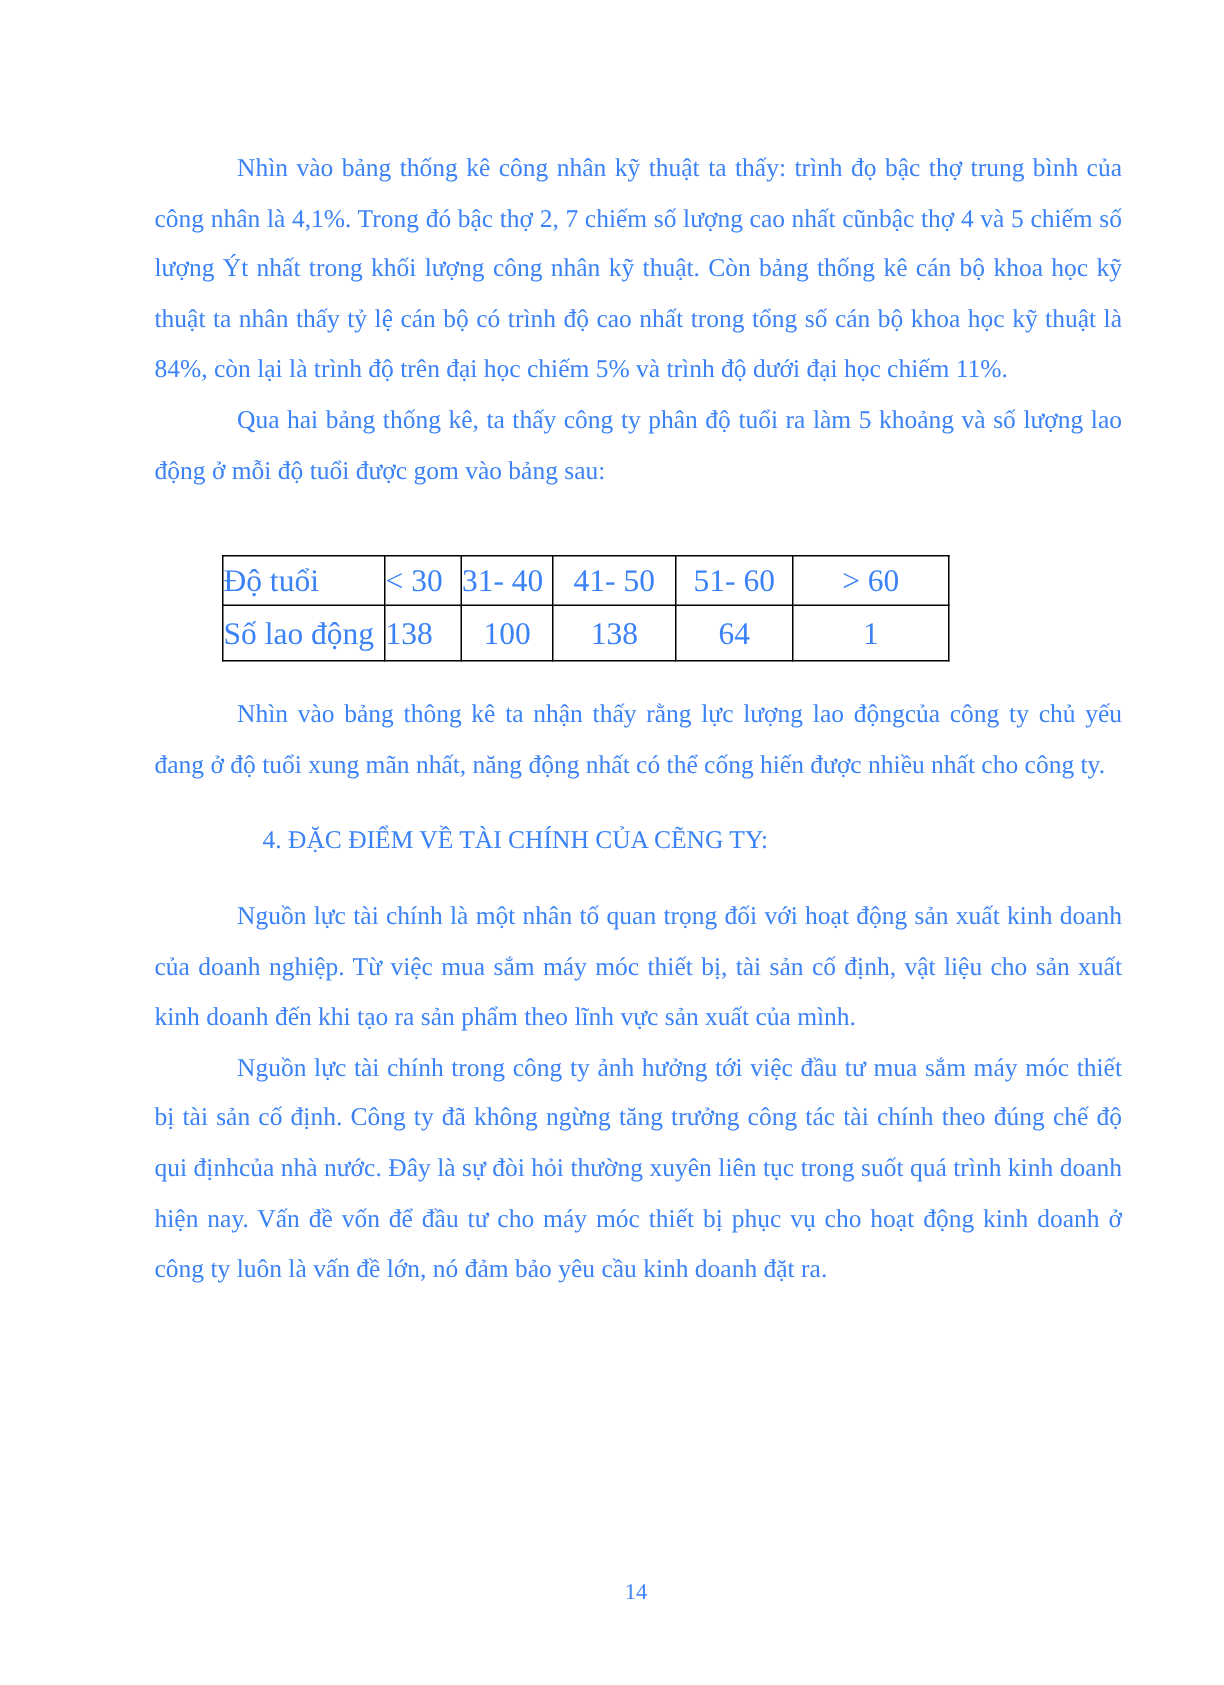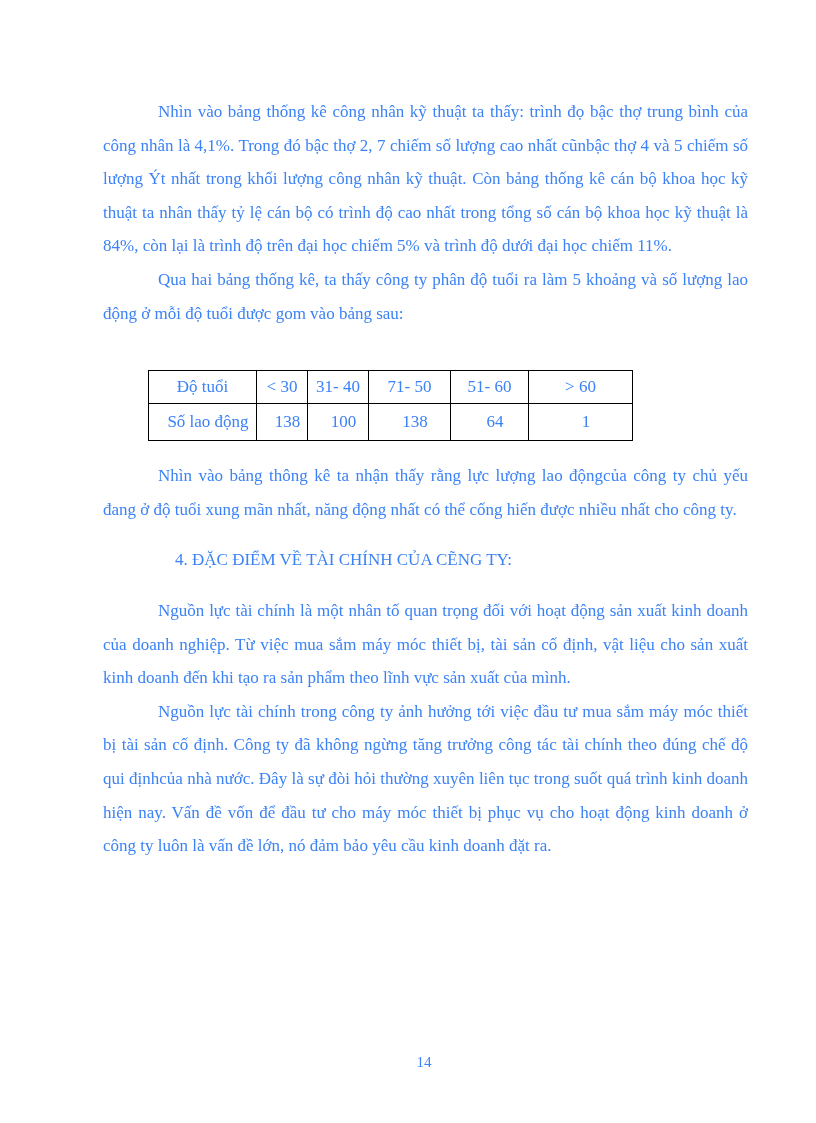--- a/index.html
+++ b/index.html
@@ -37,32 +37,31 @@
   .tablewrap {
     margin: 40px 0 18px 45px;
   }
   table.age-table {
     border-collapse: collapse;
     table-layout: fixed;
     width: 484px;
   }
   table.age-table td {
     border: 1.5px solid #000000;
-    font-size: 17px;
+    font-size: 21px;
     line-height: 20px;
     padding: 0;
     vertical-align: middle;
     overflow: hidden;
     white-space: nowrap;
-    text-align: center;
   }
   td.cell-left  { text-align: left;  padding-left: 6px; }
   td.cell-center{ text-align: center; }
   tr.row-head td { height: 32px; }
-  tr.row-val  td { height: 36px; padding-left: 11px; }
+  tr.row-val  td { height: 36px; }
   .pagenum {
     position: absolute;
     top: 1052px;
     left: 16px;
     width: 100%;
     text-align: center;
     font-size: 15px;
     line-height: 20px;
   }
 </style>
@@ -84,21 +83,21 @@
           <col style="width:61px">
           <col style="width:82px">
           <col style="width:78px">
           <col style="width:104px">
         </colgroup>
         <tbody>
           <tr class="row-head">
             <td class="cell-left">Độ tuổi</td>
             <td class="cell-left">&lt; 30</td>
             <td class="cell-left">31- 40</td>
-            <td class="cell-center">71- 50</td>
+            <td class="cell-center">41- 50</td>
             <td class="cell-center">51- 60</td>
             <td class="cell-center">&gt; 60</td>
           </tr>
           <tr class="row-val">
             <td class="cell-left">Số lao động</td>
             <td class="cell-left">138</td>
             <td class="cell-center">100</td>
             <td class="cell-center">138</td>
             <td class="cell-center">64</td>
             <td class="cell-center">1</td>

